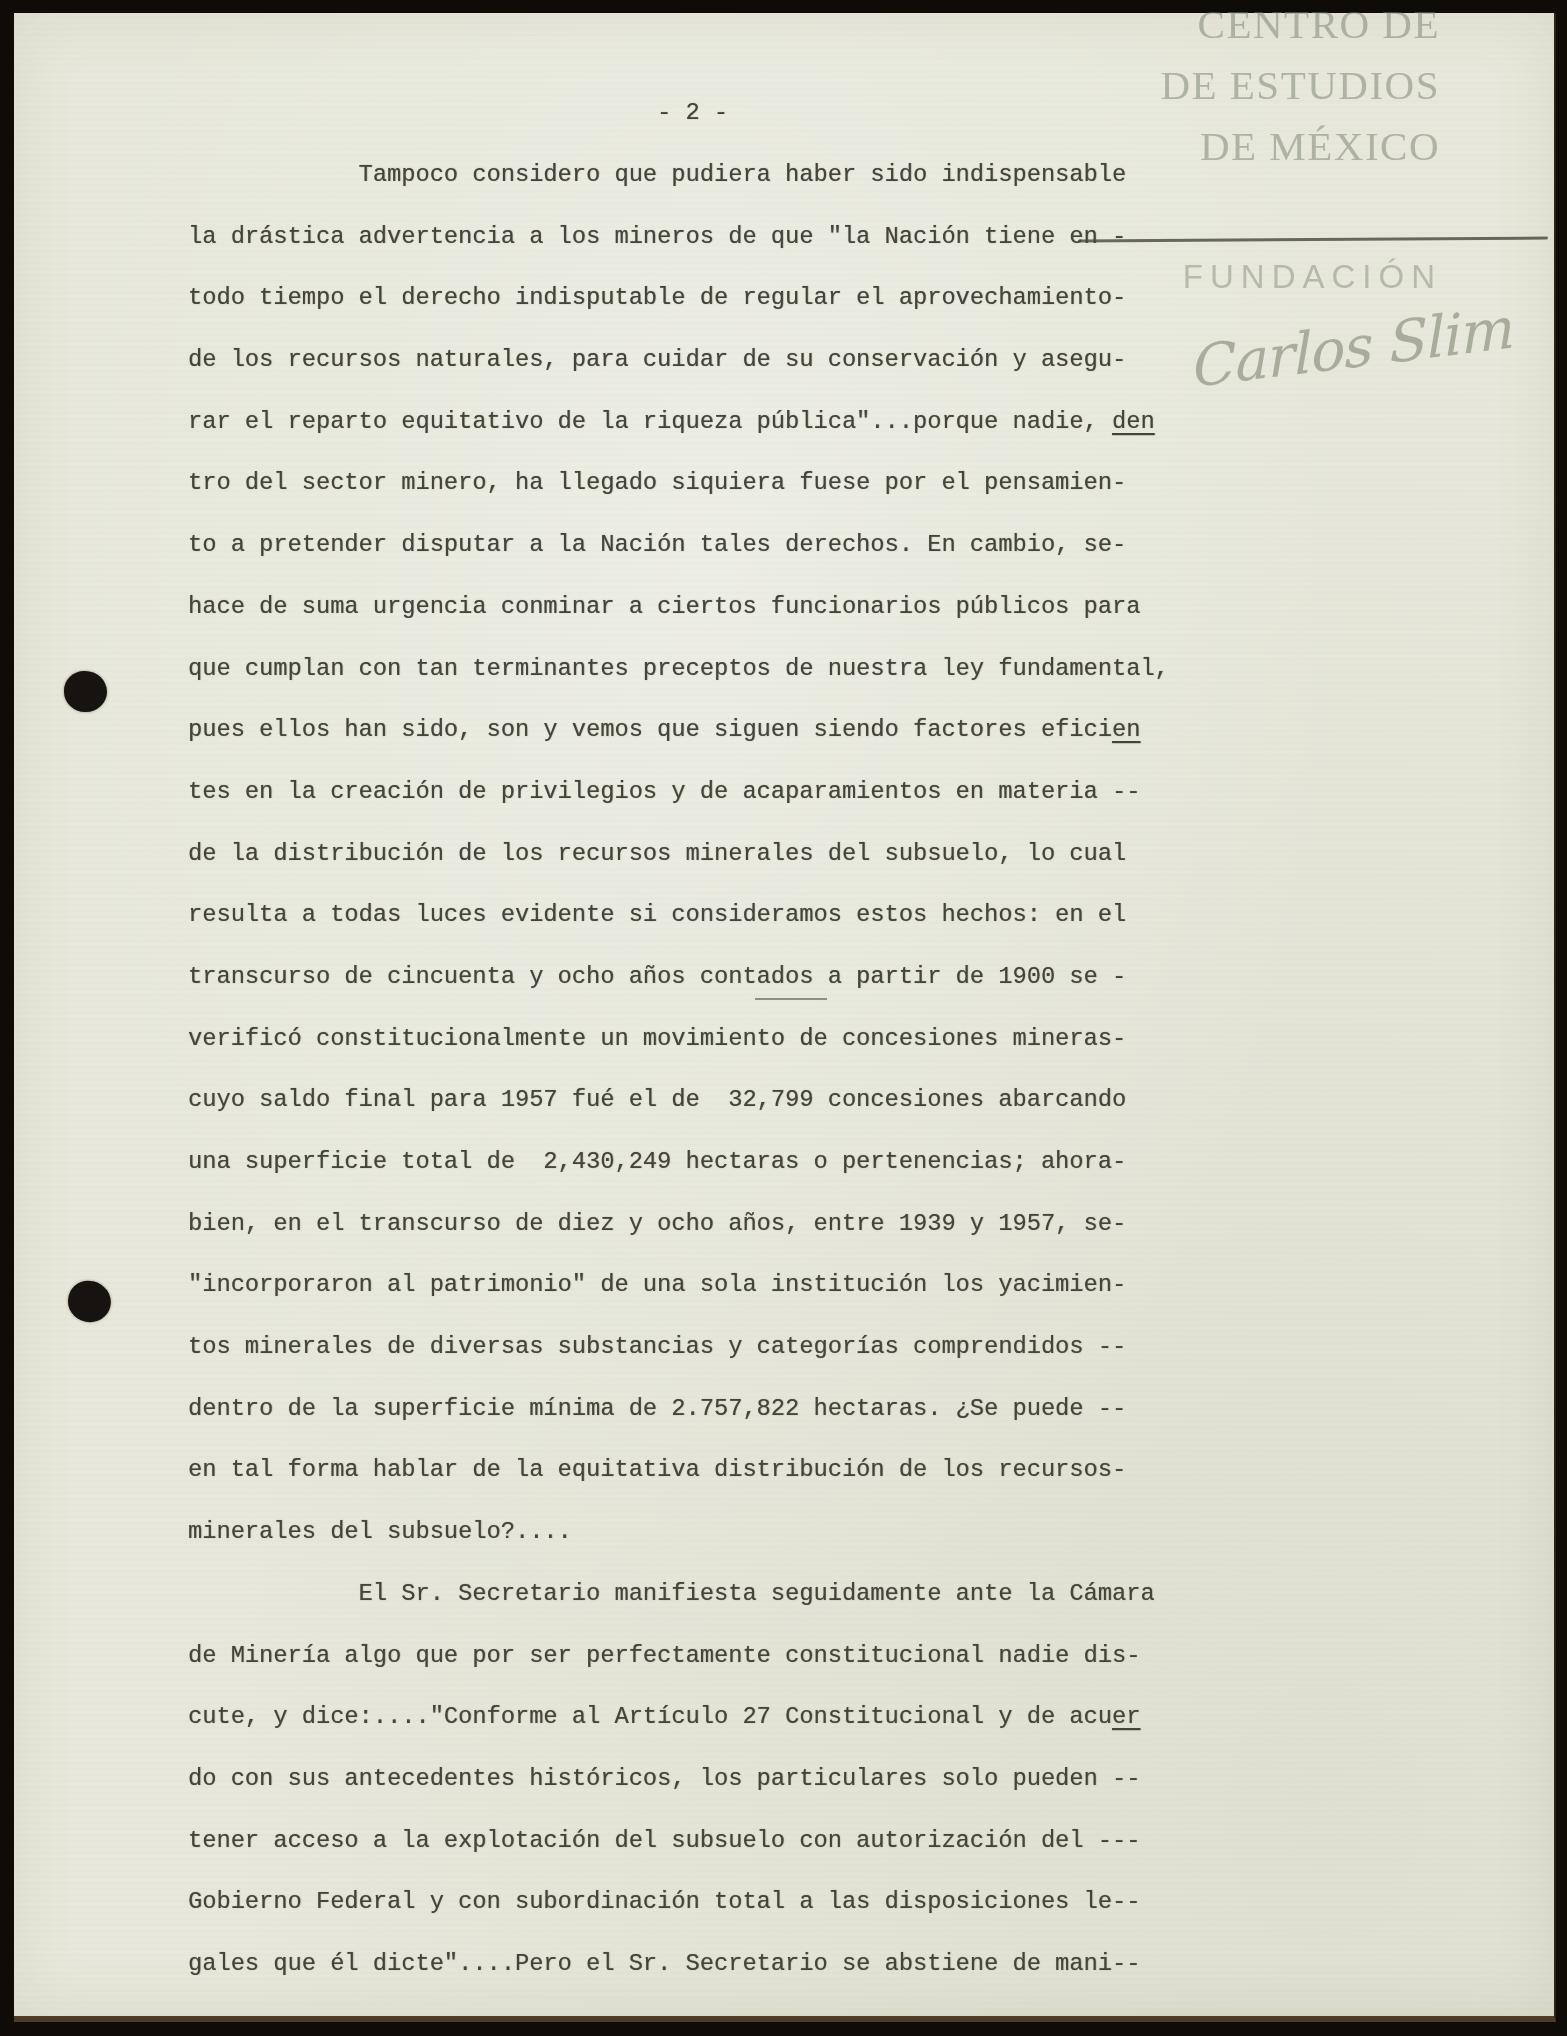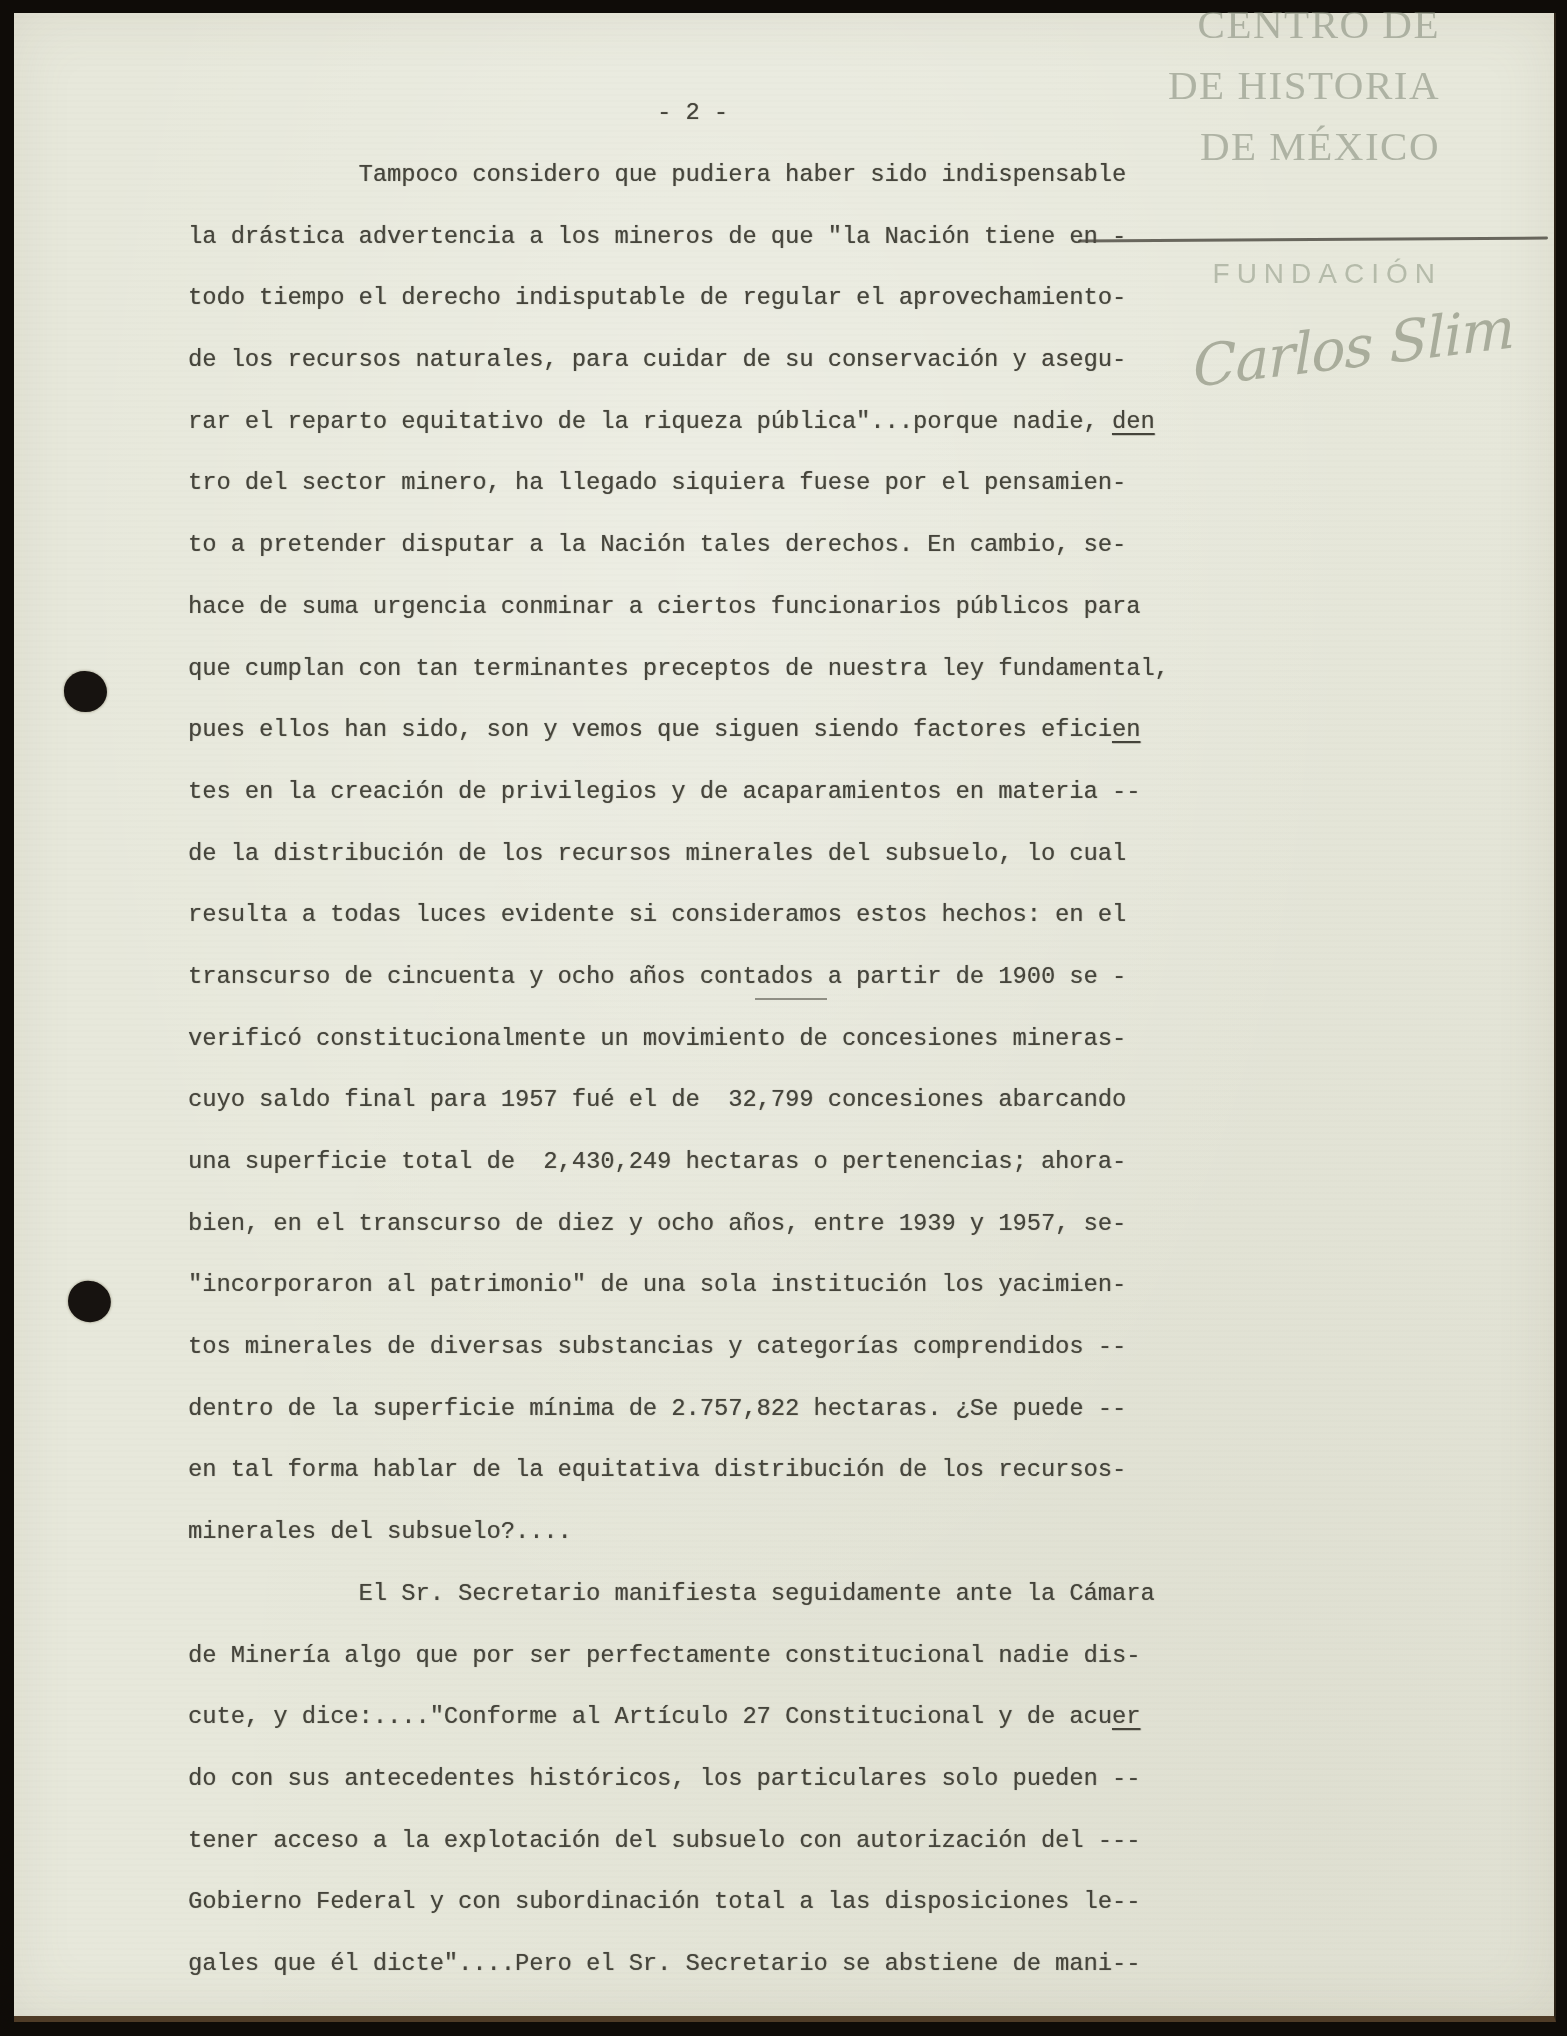--- a/index.html
+++ b/index.html
@@ -36,21 +36,21 @@
     font-family: "Liberation Serif", serif;
     font-size: 41px; line-height: 61px;
     letter-spacing: 1.5px;
     color: rgba(122, 131, 114, 0.52);
     z-index: 2;
   }
   .wm-foundation {
     position: absolute;
     top: 258px; right: 125px;
     font-family: "Liberation Sans", sans-serif;
-    font-size: 28px;
+    font-size: 33px;
     letter-spacing: 7px;
     color: rgba(128, 137, 118, 0.48);
     z-index: 2;
   }
   .wm-signature {
     position: absolute;
     top: 314px; right: 52px;
     font-family: "DejaVu Serif", serif;
     font-style: italic;
     font-size: 57px;
@@ -111,21 +111,21 @@
   .hole-1 { left: 64px; top: 671px; }
   .hole-2 { left: 68px; top: 1281px; transform: rotate(12deg); }
 </style>
 </head>
 <body>
 
 <div class="paper"></div>
 
 <div class="wm-org">
   <div>CENTRO DE</div>
-  <div>DE HISTORIA</div>
+  <div>DE ESTUDIOS</div>
   <div>DE MÉXICO</div>
 </div>
 <div class="wm-foundation">FUNDACIÓN</div>
 <div class="wm-signature">Carlos Slim</div>
 
 <div class="typed page-number">- 2 -</div>
 
 <div class="typed" id="typed-lines"><div class="tline">            Tampoco considero que pudiera haber sido indispensable</div><div class="tline">la drástica advertencia a los mineros de que "la Nación tiene en -</div><div class="tline">todo tiempo el derecho indisputable de regular el aprovechamiento-</div><div class="tline">de los recursos naturales, para cuidar de su conservación y asegu-</div><div class="tline">rar el reparto equitativo de la riqueza pública"...porque nadie, <span class="tw-underline">den</span></div><div class="tline">tro del sector minero, ha llegado siquiera fuese por el pensamien-</div><div class="tline">to a pretender disputar a la Nación tales derechos. En cambio, se-</div><div class="tline">hace de suma urgencia conminar a ciertos funcionarios públicos para</div><div class="tline">que cumplan con tan terminantes preceptos de nuestra ley fundamental,</div><div class="tline">pues ellos han sido, son y vemos que siguen siendo factores efici<span class="tw-underline">en</span></div><div class="tline">tes en la creación de privilegios y de acaparamientos en materia --</div><div class="tline">de la distribución de los recursos minerales del subsuelo, lo cual</div><div class="tline">resulta a todas luces evidente si consideramos estos hechos: en el</div><div class="tline">transcurso de cincuenta y ocho años contados a partir de 1900 se -</div><div class="tline">verificó constitucionalmente un movimiento de concesiones mineras-</div><div class="tline">cuyo saldo final para 1957 fué el de  32,799 concesiones abarcando</div><div class="tline">una superficie total de  2,430,249 hectaras o pertenencias; ahora-</div><div class="tline">bien, en el transcurso de diez y ocho años, entre 1939 y 1957, se-</div><div class="tline">"incorporaron al patrimonio" de una sola institución los yacimien-</div><div class="tline">tos minerales de diversas substancias y categorías comprendidos --</div><div class="tline">dentro de la superficie mínima de 2.757,822 hectaras. ¿Se puede --</div><div class="tline">en tal forma hablar de la equitativa distribución de los recursos-</div><div class="tline">minerales del subsuelo?....</div><div class="tline">            El Sr. Secretario manifiesta seguidamente ante la Cámara</div><div class="tline">de Minería algo que por ser perfectamente constitucional nadie dis-</div><div class="tline">cute, y dice:...."Conforme al Artículo 27 Constitucional y de acu<span class="tw-underline">er</span></div><div class="tline">do con sus antecedentes históricos, los particulares solo pueden --</div><div class="tline">tener acceso a la explotación del subsuelo con autorización del ---</div><div class="tline">Gobierno Federal y con subordinación total a las disposiciones le--</div><div class="tline">gales que él dicte"....Pero el Sr. Secretario se abstiene de mani--</div></div>
 
 <div class="pen-line"></div>

